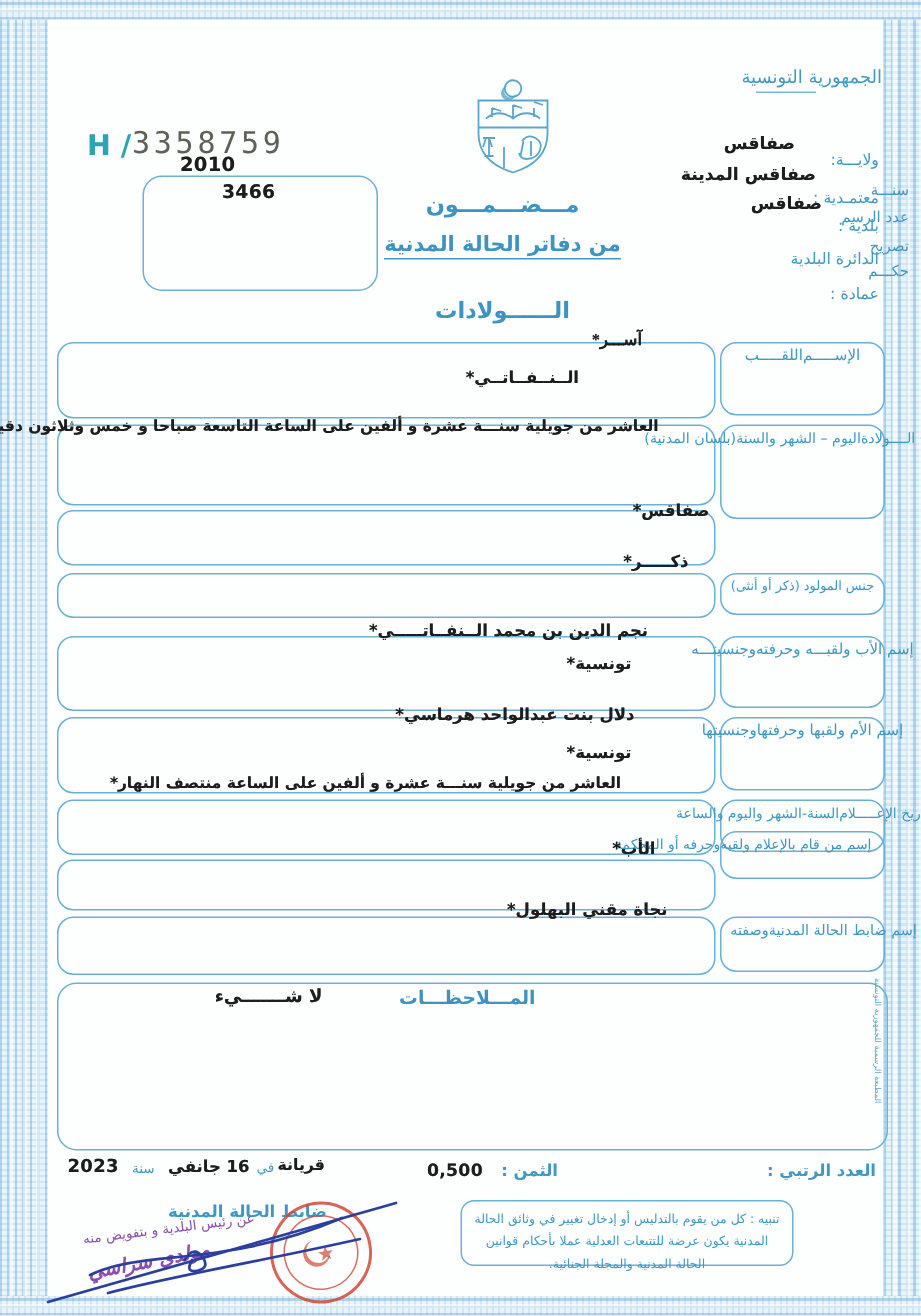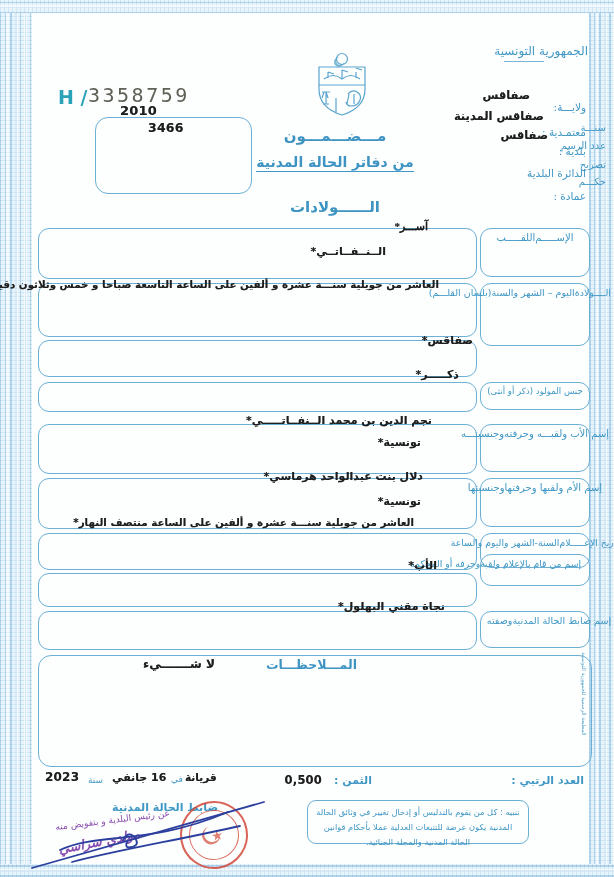--- a/index.html
+++ b/index.html
@@ -115,21 +115,21 @@
   <div class="vbox" style="top:573px;height:32px;"></div>
   <div class="vbox" style="top:611px;height:37px;"></div>
 
   <div class="lbox" style="top:228px;height:49px;">
     <div>الإســـــم</div>
     <div>اللقـــــب</div>
   </div>
   <div class="lbox" style="top:283px;height:63px;font-size:9.5px;">
     <div>تاريـــخ الــــولادة</div>
     <div>اليوم – الشهر والسنة</div>
-    <div>(بلسان القلـــم)</div>
+    <div>(بلسان المدنية)</div>
   </div>
   <div class="lbox" style="top:382px;height:28px;font-size:8.6px;">
     <div>جنس المولود (ذكر أو أنثى)</div>
   </div>
   <div class="lbox" style="top:424px;height:48px;">
     <div>إسم الأب ولقبـــه وحرفته</div>
     <div>وجنسيتـــه</div>
   </div>
   <div class="lbox" style="top:478px;height:49px;">
     <div>إسم الأم ولقبها وحرفتها</div>

